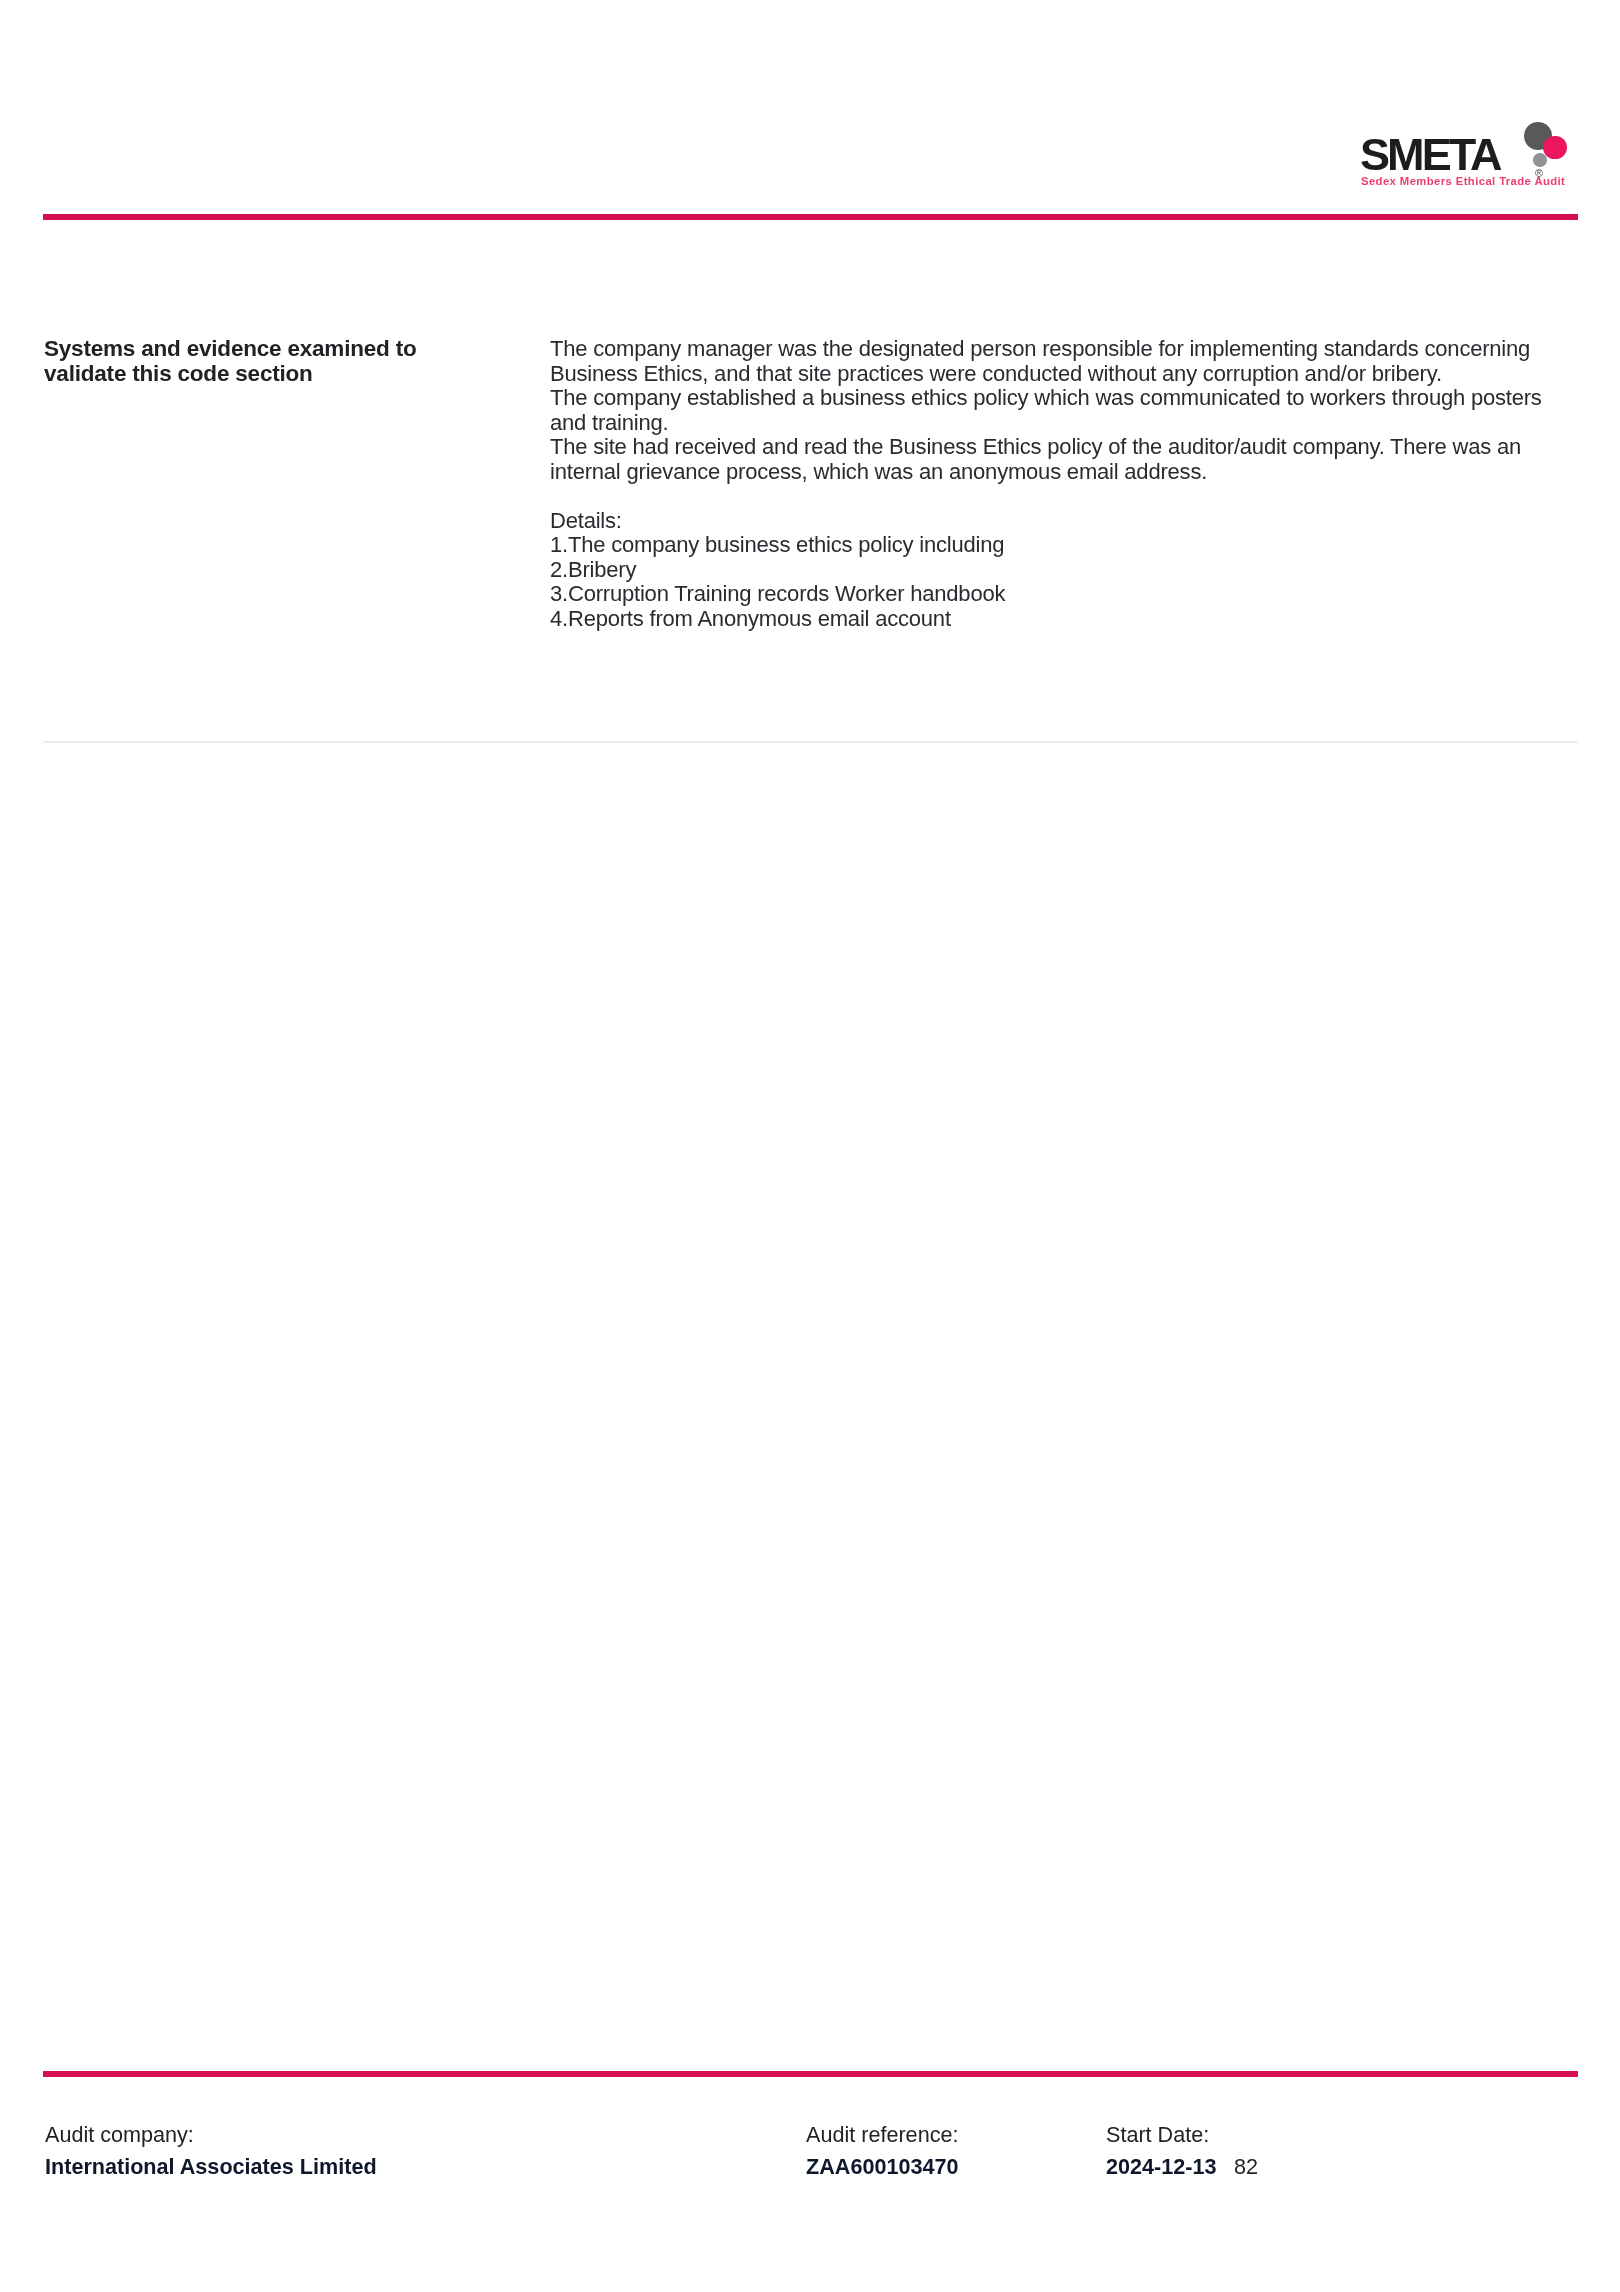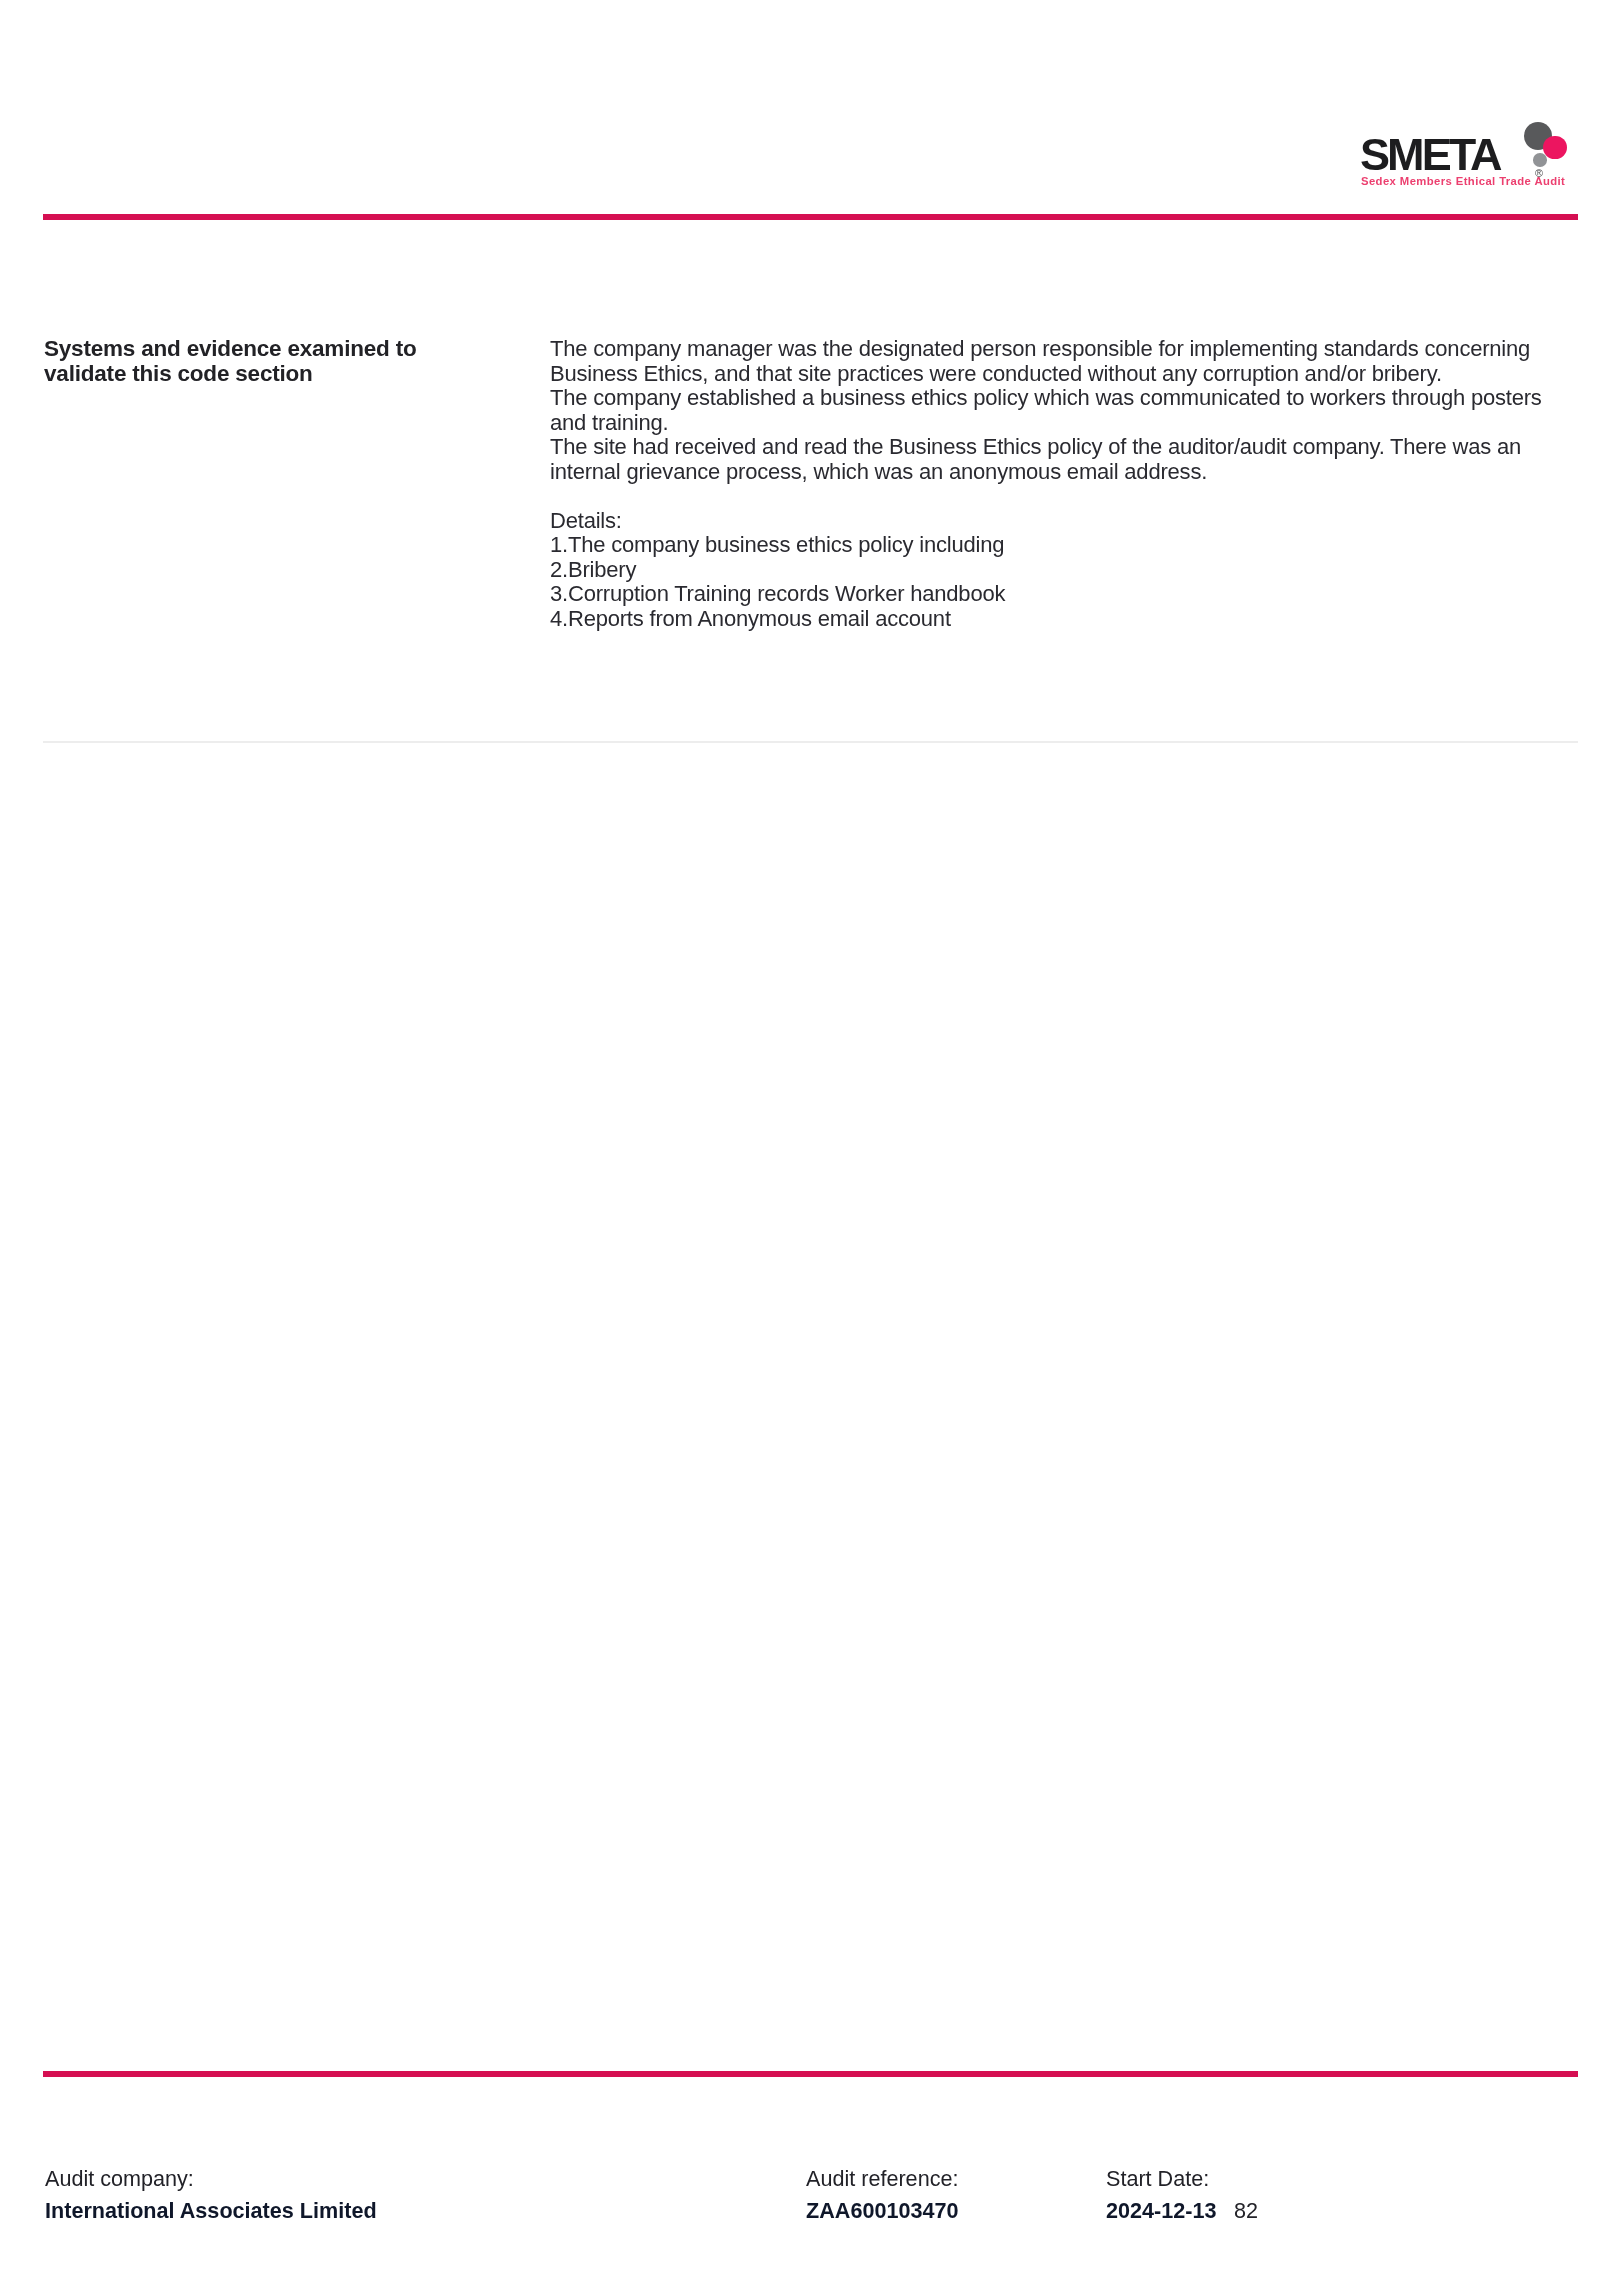--- a/index.html
+++ b/index.html
@@ -50,21 +50,21 @@
     color:#222226; width:441px; letter-spacing:-0.2px;
   }
   .col-body { width:1016px; flex:1 1 auto; }
   .body-text {
     font-size:22px; line-height:24.5px; color:#2a2a30; letter-spacing:-0.2px;
   }
   .body-text p { margin:0; }
   .details-heading { margin-top:24.5px !important; }
 
   
-  .footer { position:absolute; left:0; top:2123px; width:1300px; height:69px;margin-top:44px; }
+  .footer { position:absolute; left:0; top:2123px; width:1300px; height:69px; }
   .f-col { position:absolute; top:0; }
   .f-company   { left:45px; }
   .f-reference { left:806px; }
   .f-date      { left:1106px; }
   .f-label { font-size:21.6px; line-height:23.5px; color:#222228; }
   .f-value { font-size:21.6px; line-height:23.5px; color:#0f172a; font-weight:700; margin-top:8.8px; }
   .page-number {
     position:absolute; right:42px; top:32px;
     font-size:21.6px; line-height:23.5px; color:#222228;
   }

